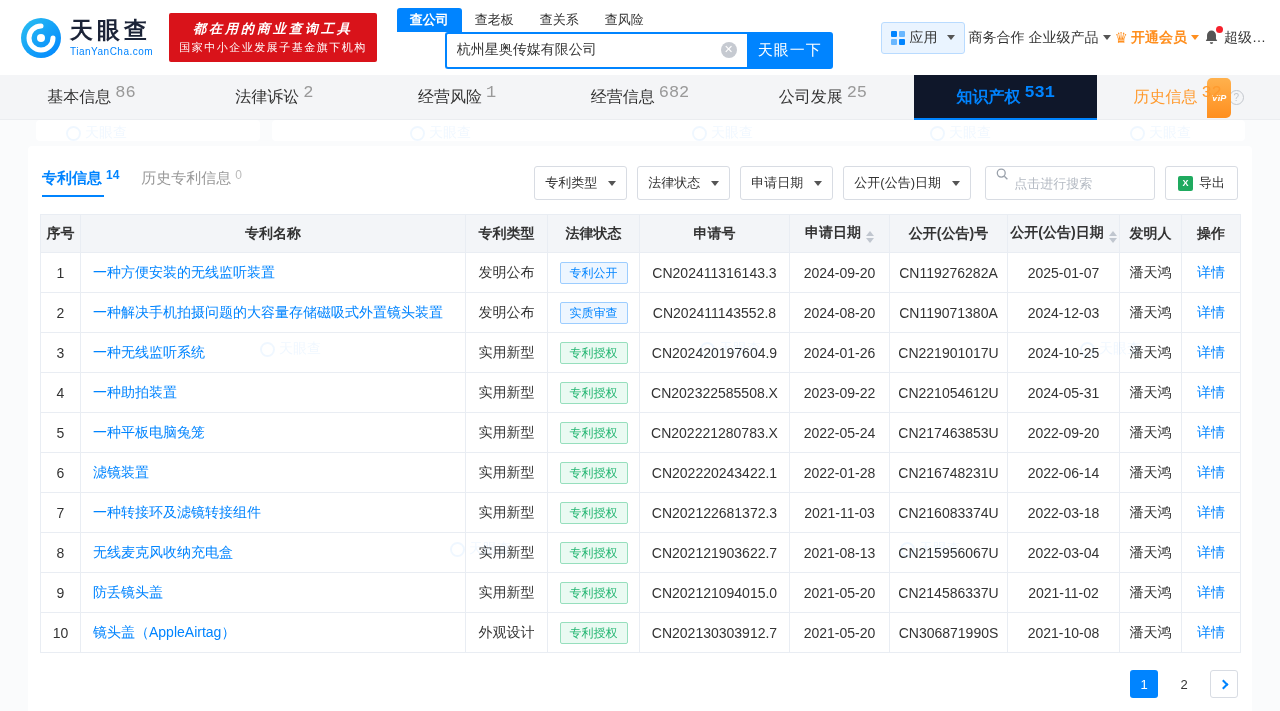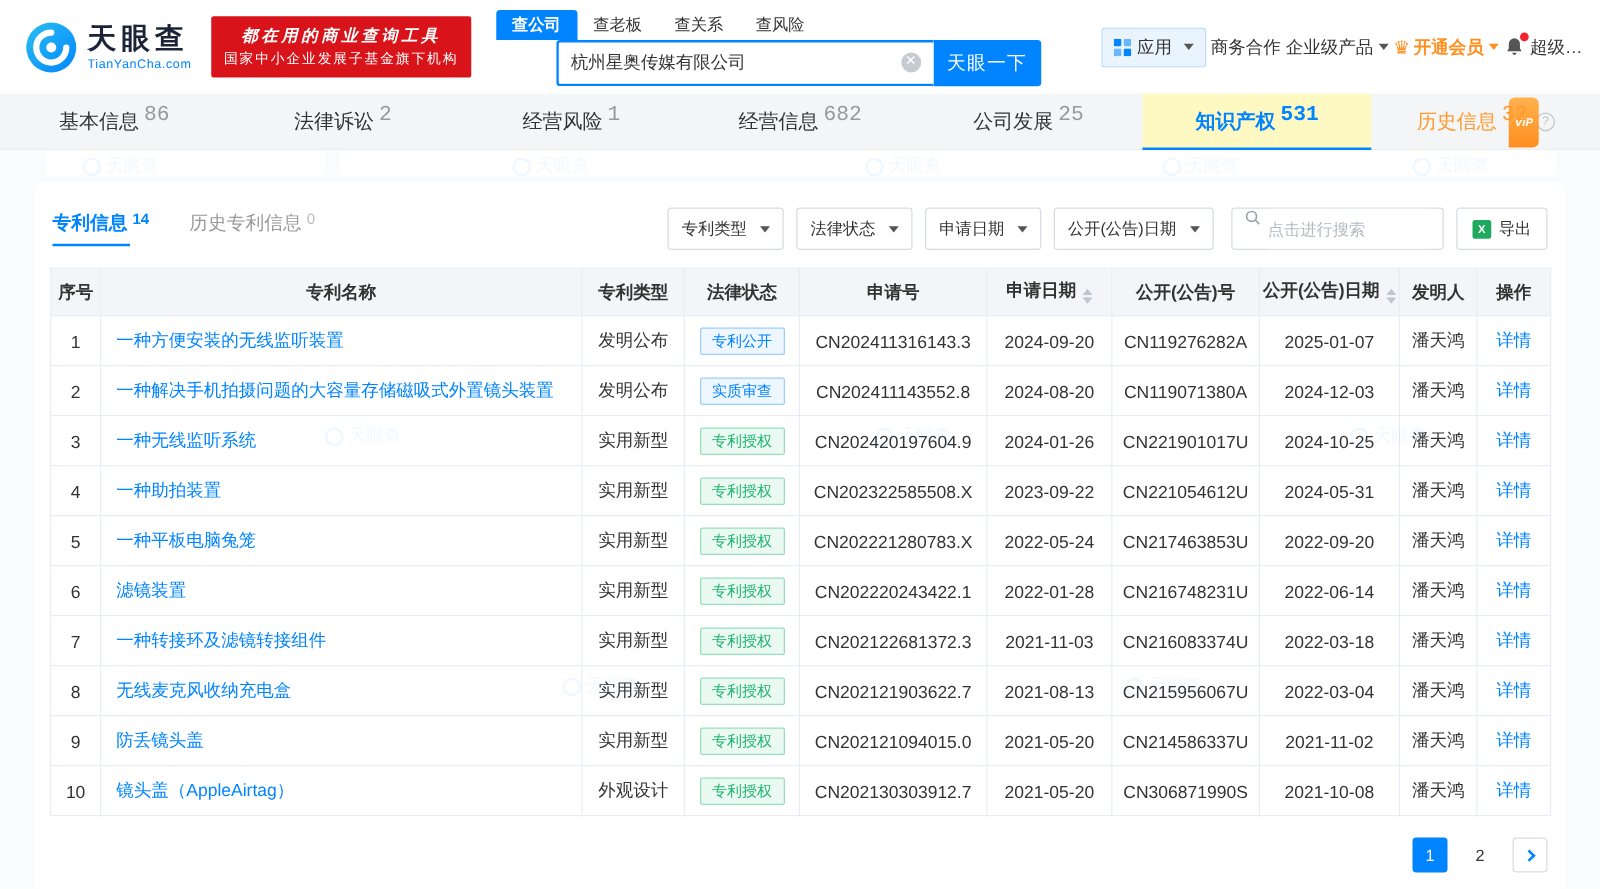--- a/index.html
+++ b/index.html
@@ -37,37 +37,37 @@
   .caret.orange { border-top-color:var(--vip-orange,#ff8f1f); }
   .nav-vip { color:var(--vip-orange,#ff8f1f); font-weight:bold; }
   .crown { color:var(--vip-orange,#ff8f1f); font-size:15px; margin-right:3px; }
   .bell { position:relative; cursor:pointer; display:flex; }
   .bell .dot { position:absolute; top:-3px; right:-3px; width:7px; height:7px; background:#f5222d; border-radius:50%; }
 
   
   .ctabs { height:45px; background:#f4f5f7; display:flex; border-bottom:1px solid #ebedf0; }
   .ctab { flex:1; display:flex; align-items:center; justify-content:center; gap:4px; font-size:16px; color:#333; cursor:pointer; position:relative; }
   .ctab-count { font-size:17px; color:#999; position:relative; top:-5px;font-family:Liberation Mono, monospace; }
-  .ctab.active { background:#fef9c3; color:var(--brand-blue,#0084ff); font-weight:bold; }
+  .ctab.active { background:#0f172a; color:var(--brand-blue,#0084ff); font-weight:bold; }
   .ctab.active .ctab-count { color:var(--brand-blue,#0084ff); }
   .ctab.active::after { content:""; position:absolute; left:0; right:0; bottom:-1px; height:2px; background:var(--brand-blue,#0084ff); }
   .ctab.vip { color:#ff9a2e; }
   .ctab.vip .ctab-count { color:#ff9a2e; }
   .vip-tag { position:absolute; top:3px; left:60%; background:linear-gradient(180deg,#ffb14d,#ff8f1f); color:#fff; font-size:9px; font-weight:bold; font-style:italic; padding:15px 5px; border-radius:5px 5px 5px 0; line-height:10px; }
   .help-ico { width:15px; height:15px; border:1px solid #c3c7cd; border-radius:50%; color:#c3c7cd; font-size:10px; line-height:13px; text-align:center; font-weight:normal; margin-left:3px; }
 
   
   .content { position:relative; background:#fafbfc; height:591px; }
   .stub { position:absolute; top:0; height:21px; background:#fff; border-radius:4px; }
   .stub-left { left:36px; width:224px; }
   .stub-right { left:272px; right:35px; }
   .main-card { position:absolute; left:28px; right:28px; top:26px; bottom:0; background:#fff; border-radius:4px 4px 0 0; padding:14px 12px 0; }
 
   .patent-head { display:flex; align-items:center; justify-content:space-between; padding:6px 2px 14px; }
-  .ptabs { display:flex; gap:32px; align-items:center; }
+  .ptabs { display:flex; gap:22px; align-items:center; }
   .ptab { font-size:15px; color:#999; display:flex; gap:4px; align-items:baseline; position:relative; padding-bottom:9px; cursor:pointer; }
   .ptab .cnt { font-size:12px; color:#bbb; position:relative; top:-4px; }
   .ptab.active { color:var(--brand-blue,#0084ff); font-weight:bold; }
   .ptab.active .cnt { color:var(--brand-blue,#0084ff); }
   .ptab.active::after { content:""; position:absolute; bottom:0; left:0; width:62px; height:2px; background:var(--brand-blue,#0084ff); }
 
   .controls { display:flex; gap:10px; align-items:center; }
   .filter-btn { display:flex; align-items:center; gap:7px; border:1px solid #d8dce3; border-radius:3px; padding:0 10px; height:34px; font-size:13px; color:#333; background:#fff; cursor:pointer; }
   .psearch { display:flex; gap:6px; border:1px solid #d8dce3; border-radius:3px; height:34px; padding:0 10px; width:170px; margin-left:4px; background:#fff; }
   .psearch input { border:none; outline:none; width:100%; font-size:13px; color:#333; font-family:inherit; }

